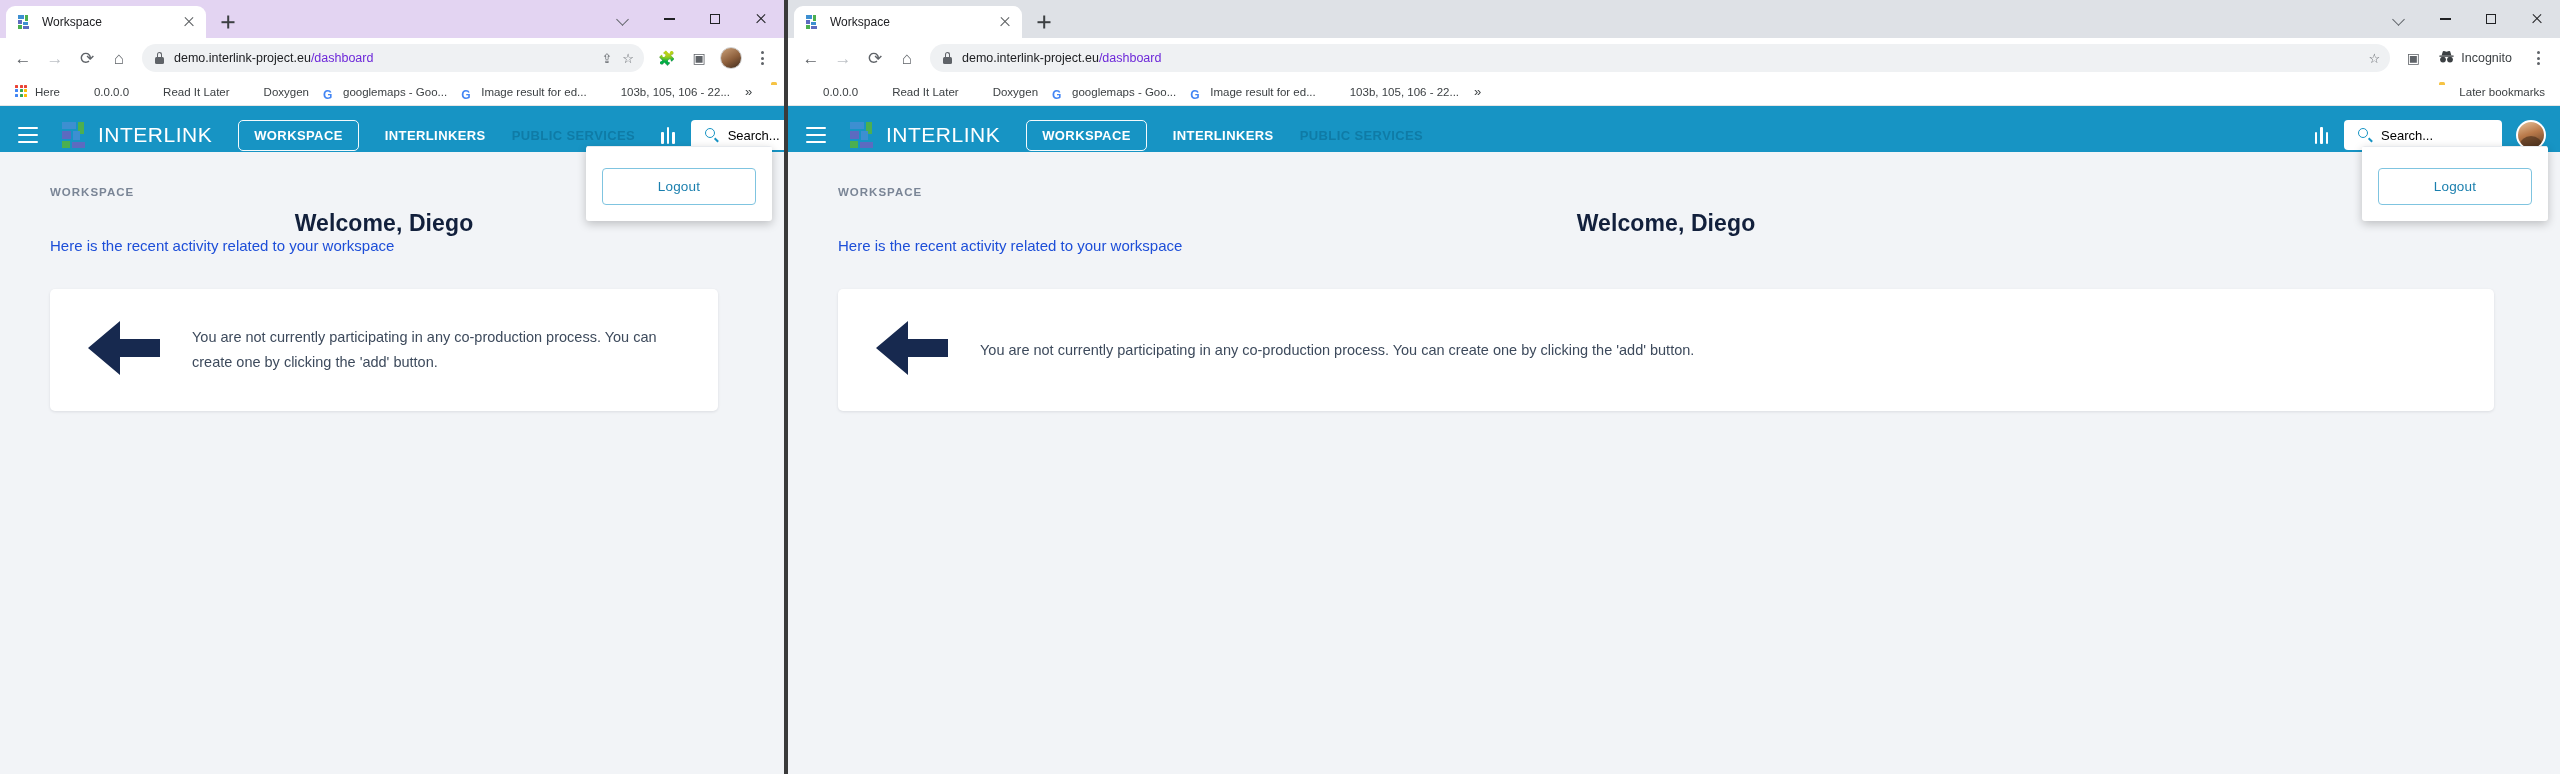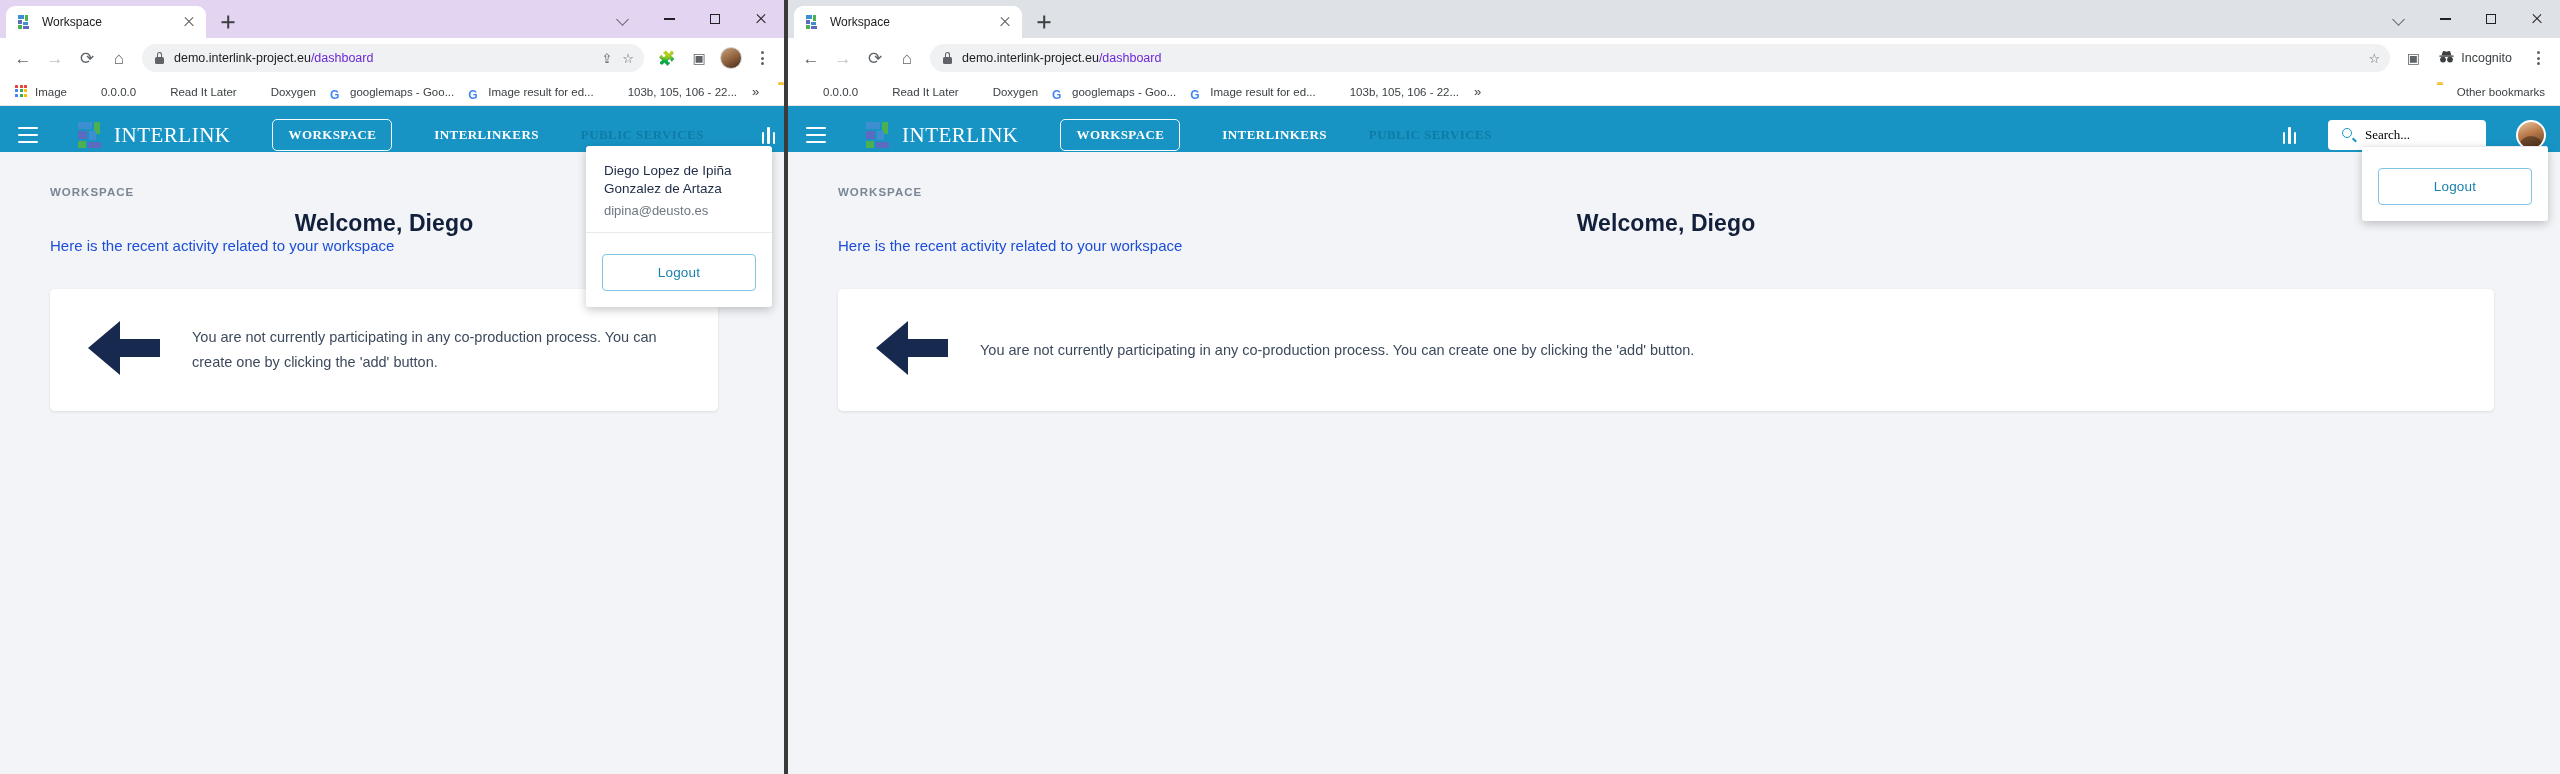--- a/index.html
+++ b/index.html
@@ -112,21 +112,21 @@
   .folder::before { content: ""; position: absolute; top: -3px; left: 0; width: 6px; height: 3px; background: #f6c344; border-radius: 1.5px 1.5px 0 0; }
   .bm-overflow { font-size: 13px; color: #3c4043; padding: 0 8px; }
   .bm-spacer { flex: 1 1 auto; min-width: 4px; }
 
   
   .viewport { flex: 1; background: #f2f4f7; position: relative; overflow: hidden; }
 
   
   .navbar {
     height: 46px; background: #1794c4; display: flex; align-items: center;
-    padding: 12px 14px 0 18px; gap: 16px; position: relative; z-index: 5; font-family: Liberation Serif, serif;
+    padding: 12px 14px 0 18px; gap: 0; position: relative; z-index: 5;
   }
   .hamburger { width: 20px; height: 16px; display: flex; flex-direction: column; justify-content: space-between; margin-right: 22px; flex: 0 0 20px; }
   .hamburger i { display: block; height: 2px; background: #fff; width: 100%; border-radius: 1px; }
   .brand { display: flex; align-items: center; gap: 8px; margin-right: 26px; }
   .brand-mark { width: 30px; height: 30px; position: relative; flex: 0 0 30px; }
   .brand-text { font-size: 21px; letter-spacing: .5px; color: #ffffff; font-weight: 400; white-space: nowrap; }
   .nav-pill {
     border: 1.5px solid rgba(255,255,255,.95); border-radius: 5px;
     padding: 7px 15px; font-size: 13px; font-weight: bold; color: #fff;
     letter-spacing: .4px; white-space: nowrap; margin-right: 26px;
@@ -275,21 +275,21 @@
               <i style="background:#ea4335"></i>
               <i style="background:#ea4335"></i>
             <i style="background:#4285f4"></i>
               <i style="background:#34a853"></i>
               <i style="background:#fbbc04"></i>
             <i style="background:#4285f4"></i>
               <i style="background:#34a853"></i>
               <i style="background:#fbbc04"></i>
           </span>
         </span>
-        <span class="bm-label">Image</span>
+        <span class="bm-label">Here</span>
       </div>
       <div class="bm">
         <span class="bm-ico"><span class="globe"></span></span>
         <span class="bm-label">0.0.0.0</span>
       </div>
       <div class="bm">
         <span class="bm-ico"><span class="globe"></span></span>
         <span class="bm-label">Read It Later</span>
       </div>
       <div class="bm">
@@ -350,24 +350,20 @@
           <span class="search-glass">
               <span class="ring"></span>
               <span class="stick"></span>
             </span>
           <span class="search-ph">Search...</span>
         </div>
 
       </div>
 
       <div class="dropdown" style="top:40px; right:12px; width:186px;">
-        <div class="dd-info">
-          <div class="dd-name">Diego Lopez de Ipiña Gonzalez de Artaza</div>
-          <div class="dd-mail">dipina@deusto.es</div>
-        </div>
         <div class="dd-sep"></div>
         <div class="dd-actions">
           <button class="logout-btn">Logout</button>
         </div>
       </div>
 
       <div class="page">
         <div class="page-inner">
           <div class="eyebrow">WORKSPACE</div>
           <div class="welcome">Welcome, Diego</div>
@@ -488,21 +484,21 @@
         <span class="bm-label">Image result for ed...</span>
       </div>
       <div class="bm">
         <span class="bm-ico"><span class="globe"></span></span>
         <span class="bm-label">103b, 105, 106 - 22...</span>
       </div>
       <span class="bm-overflow">»</span>
       <span class="bm-spacer"></span>
       <div class="bm">
         <span class="bm-ico"><span class="folder"></span></span>
-        <span class="bm-label">Other bookmarks</span>
+        <span class="bm-label">Later bookmarks</span>
       </div>
     </div>
 
     <div class="viewport">
 
       <div class="navbar">
         <div class="hamburger">
             <i></i>
             <i></i>
             <i></i>

